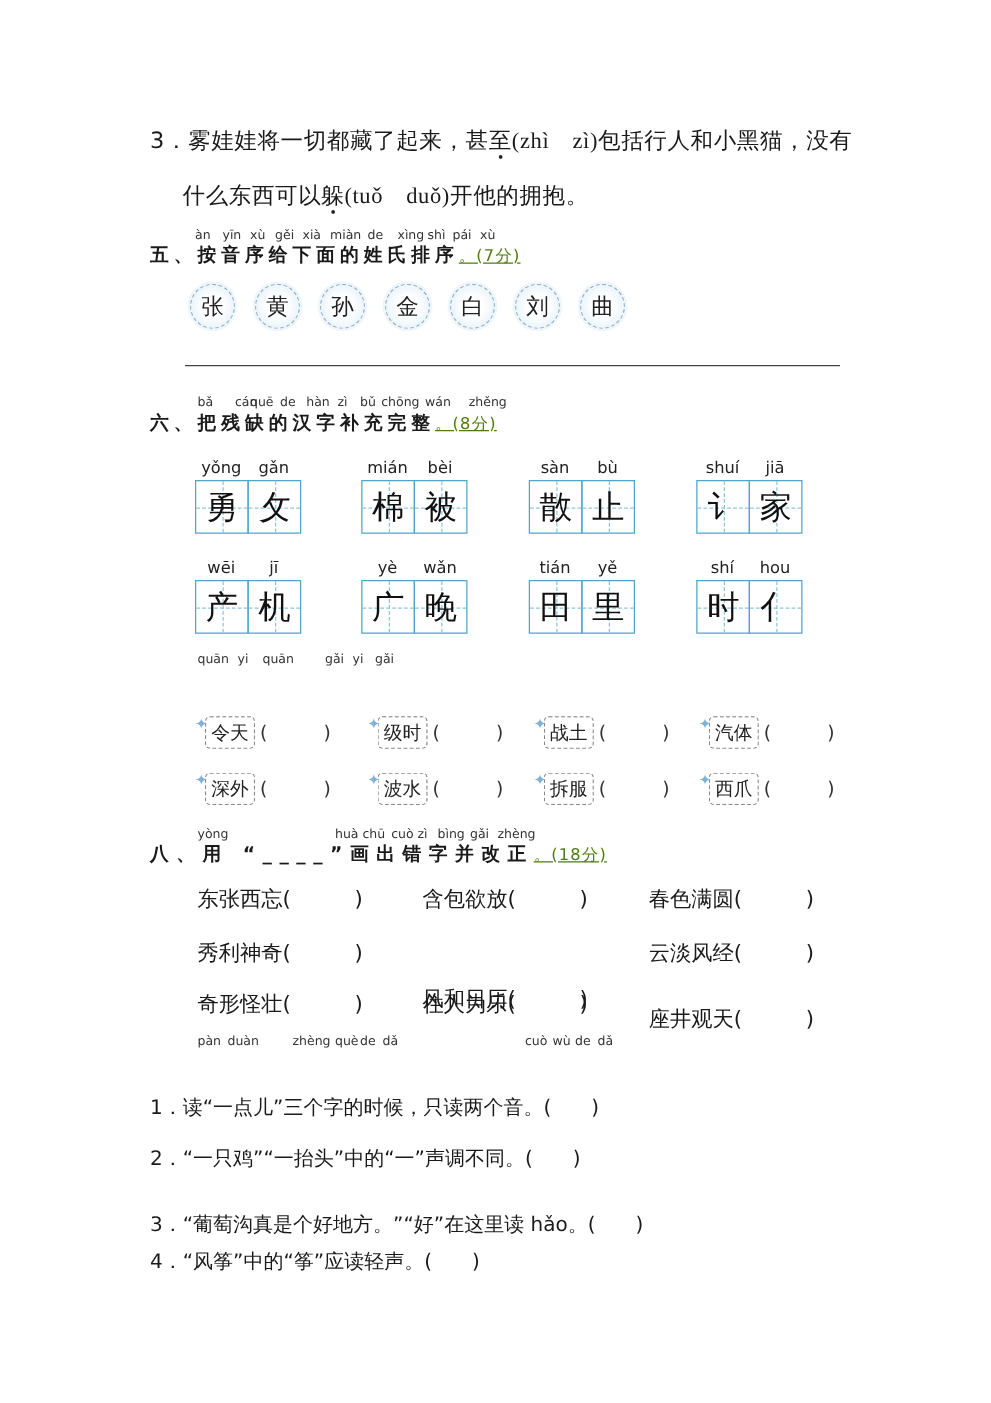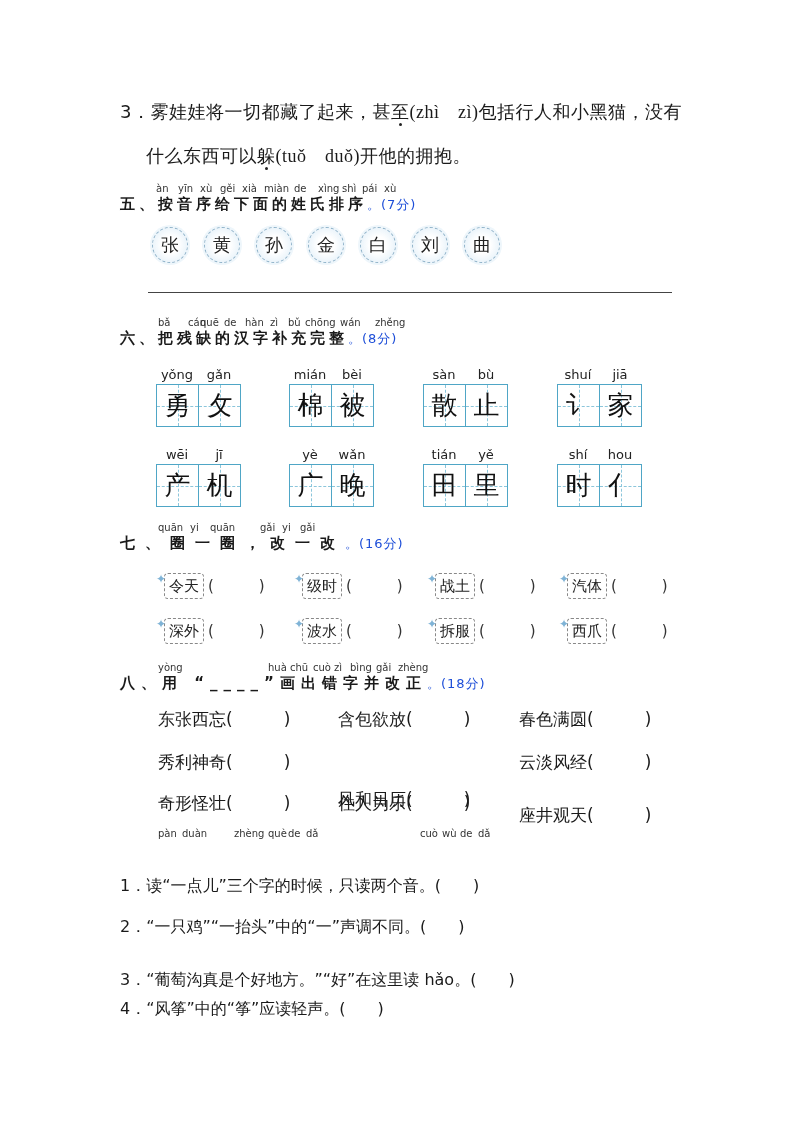--- a/index.html
+++ b/index.html
@@ -10,21 +10,21 @@
     .py-paren { font-family: "Liberation Serif", "DejaVu Serif", serif; }
     .dot-under { position: relative; }
     .dot-under::after { content: ""; position: absolute; left: 50%; bottom: -4px; width: 3px; height: 3px;
                         margin-left: -1.5px; border-radius: 50%; background: #222; }
 
     
     .sec { position: absolute; left: 120px; }
     .sec .pinyin { font-size: 10px; color: #333; white-space: nowrap; height: 12px; position: relative; }
     .sec .pinyin span { position: absolute; top: 0; }
     .sec .title { font-size: 15px; font-weight: bold; white-space: nowrap; letter-spacing: 4px; }
-    .sec .score { font-weight: normal; font-size: 13px; color: #1d4ed8; letter-spacing: 1px; }
+    .sec .score { font-weight: normal; font-size: 13px; color: #4d7c0f; letter-spacing: 1px; text-decoration: underline; }
 
     
     .flower { position: absolute; top: 227px; width: 34px; height: 34px; border-radius: 50%;
               background: radial-gradient(circle, #ffffff 35%, #dcecf7 100%);
               border: 1px dashed #8fb2c9; box-shadow: 0 0 0 2px #eef6fb;
               display: flex; align-items: center; justify-content: center;
               font-family: "DejaVu Serif", "Liberation Serif", serif; font-size: 18px; color: #222; }
 
     .hr { position: absolute; left: 148px; top: 292px; width: 524px; height: 1px; background: #444; }
 
@@ -220,21 +220,20 @@
 
 <div class="sec" style="top:522px;">
   <div class="pinyin">
     <span style="left:38px">quān</span>
     <span style="left:70px">yi</span>
     <span style="left:90px">quān</span>
     <span style="left:140px">gǎi</span>
     <span style="left:162px">yi</span>
     <span style="left:180px">gǎi</span>
   </div>
-  <div class="title" style="letter-spacing:10px;"><span>七、</span><span>圈一圈，改一改</span><span class="score">。(16分)</span></div>
 </div>
 
 <div class="wbox" style="left:164px; top:573px;">
     <span class="tag"><span class="star">✦</span><span>令天</span></span>
     <span class="paren">(　　　)</span>
   </div>
 <div class="wbox" style="left:302px; top:573px;">
     <span class="tag"><span class="star">✦</span><span>级时</span></span>
     <span class="paren">(　　　)</span>
   </div>

